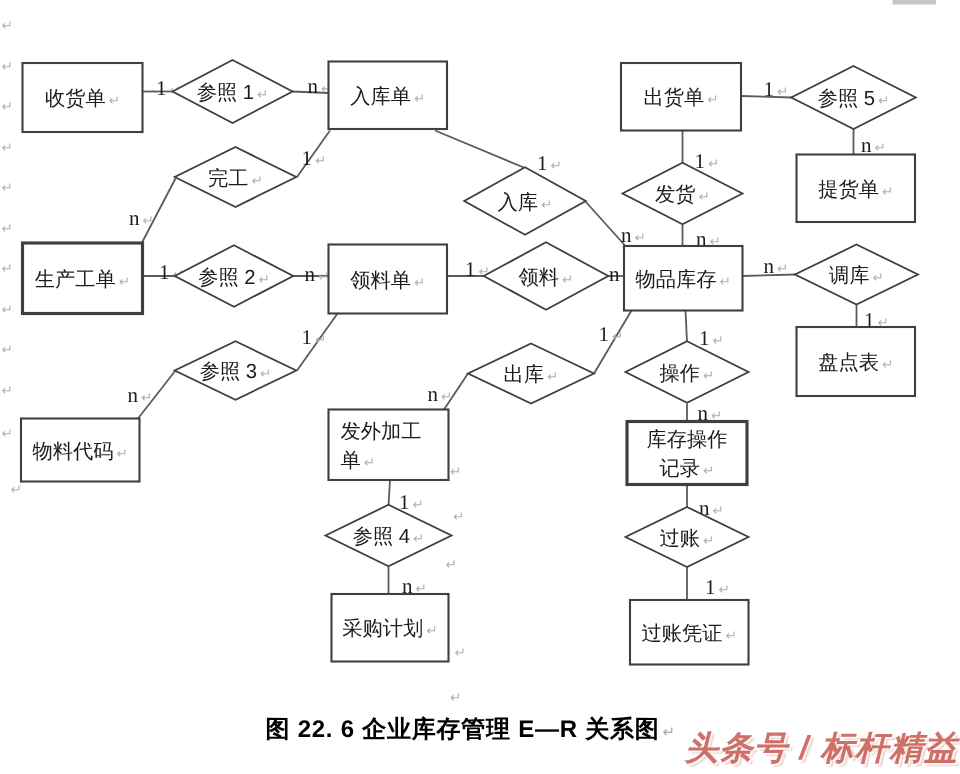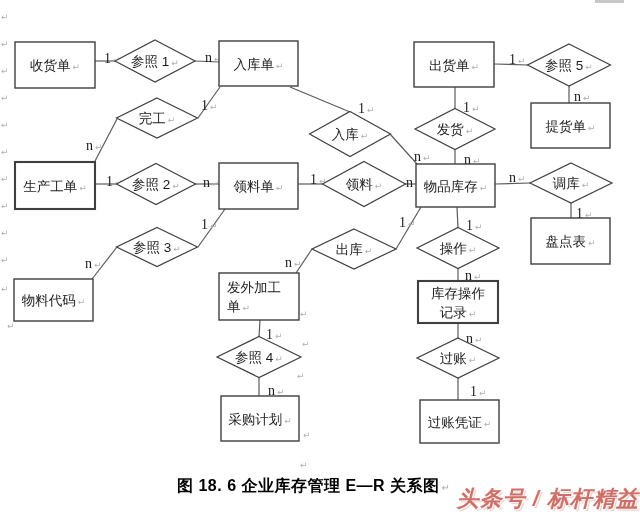--- a/index.html
+++ b/index.html
@@ -148,16 +148,16 @@
       <text x="1" y="292" font-size="9" fill="#b0b0b0" font-family="&quot;DejaVu Sans&quot;,sans-serif">↵</text>
       <text x="7" y="329" font-size="9" fill="#b0b0b0" font-family="&quot;DejaVu Sans&quot;,sans-serif">↵</text>
       <text x="300" y="317" font-size="9" fill="#b0b0b0" font-family="&quot;DejaVu Sans&quot;,sans-serif">↵</text>
       <text x="302" y="347" font-size="9" fill="#b0b0b0" font-family="&quot;DejaVu Sans&quot;,sans-serif">↵</text>
       <text x="297" y="379" font-size="9" fill="#b0b0b0" font-family="&quot;DejaVu Sans&quot;,sans-serif">↵</text>
       <text x="303" y="438" font-size="9" fill="#b0b0b0" font-family="&quot;DejaVu Sans&quot;,sans-serif">↵</text>
       <text x="300" y="468" font-size="9" fill="#b0b0b0" font-family="&quot;DejaVu Sans&quot;,sans-serif">↵</text>
     </svg>
   <div class="topbar"></div>
   <div class="caption">
-    <span>图 18. 6 企业库存管理 E—R 关系图</span><span class="pilcrow">↵</span>
+    <span>图 22. 6 企业库存管理 E—R 关系图</span><span class="pilcrow">↵</span>
   </div>
   <div class="watermark">头条号 / 标杆精益</div>
 </div>
 
 </body></html>

